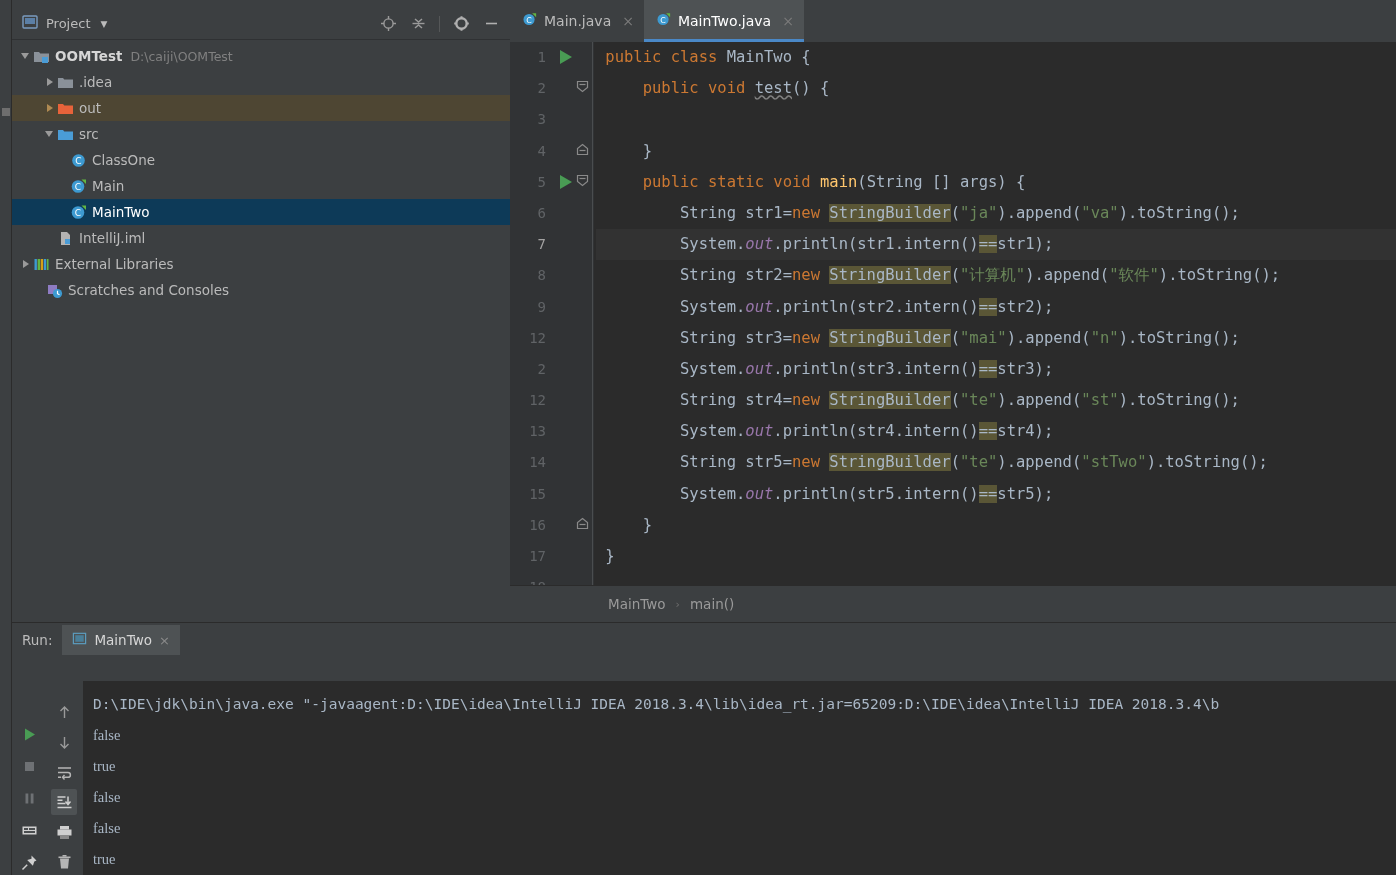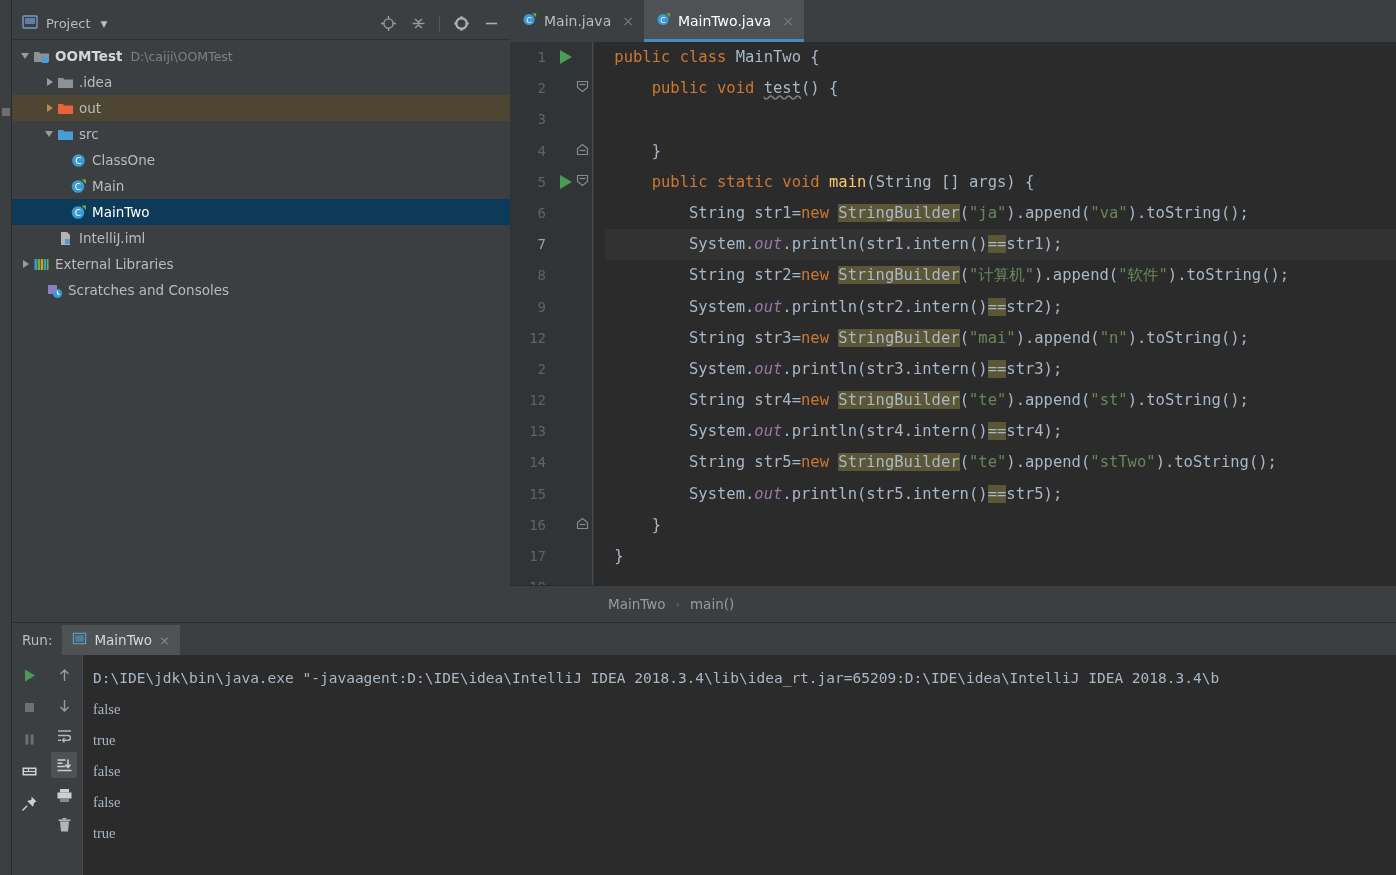--- a/index.html
+++ b/index.html
@@ -122,21 +122,21 @@
   .foldline {
     position: absolute; left: 82px; top: 0; bottom: 0; width: 1px;
     background: #4a4d4f;
   }
   .fold {
     position: absolute; left: 20px; width: 13px; height: 13px;
   }
   .code-scroll {
     flex: 1; position: relative; background: #2b2b2b;
     font-family: "DejaVu Sans Mono", monospace; font-size: 15.5px;
-    padding-left: 11px;
+    padding-left: 2px;
   }
   .cline {
     height: 31.2px; line-height: 31.2px; white-space: pre;
     color: #a9b7c6; position: relative;
   }
   .cline.cur { background: #323232; }
   .kw { color: #cc7832; }
   .stat { color: #9876aa; font-style: italic; }
   .str { color: #6a8759; }
   .mth { color: #ffc66d; }
@@ -162,21 +162,21 @@
     border-top: 1px solid #2b2b2b;
   }
   .run-label {
     font-size: 13.5px; color: #bbbbbb; padding: 0 10px 7px 10px;
   }
   .run-tab {
     height: 30px; display: flex; align-items: center; gap: 7px;
     padding: 0 10px; background: #4e5254; font-size: 13.5px; color: #d6d6d6;
   }
   .run-tab .x { color: #8a8a8a; font-size: 13px; }
-  .run-body { position: absolute; left: 0; top: 33px; right: 0; bottom: 0; display: flex; }
+  .run-body { position: absolute; left: 0; top: 33px; right: 0; bottom: 0; display: flex; align-items: flex-end; }
   .run-tools {
     width: 34px; flex: none; background: #3c3f41;
     display: flex; flex-direction: column; align-items: center;
     padding-top: 7px; gap: 6px;
   }
   .run-tools2 {
     width: 36px; flex: none; background: #3c3f41;
     display: flex; flex-direction: column; align-items: center;
     padding-top: 7px; gap: 4px;
   }

